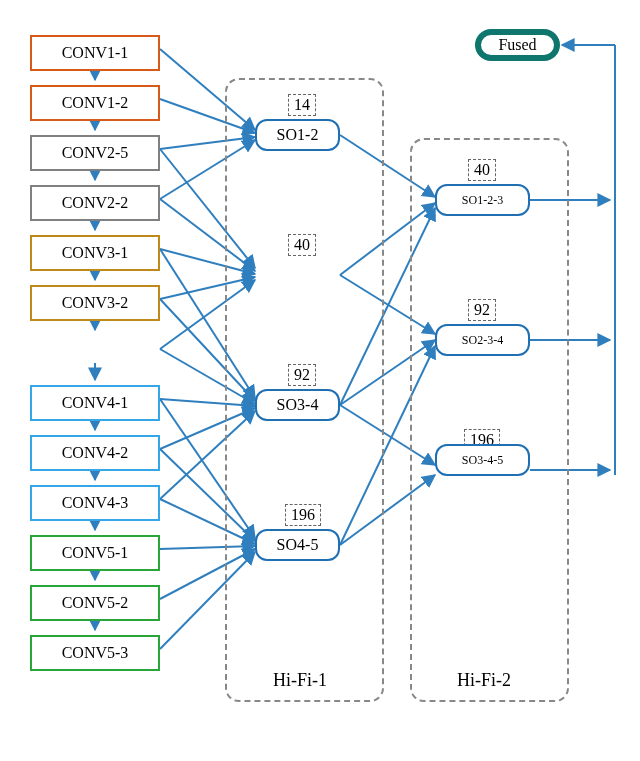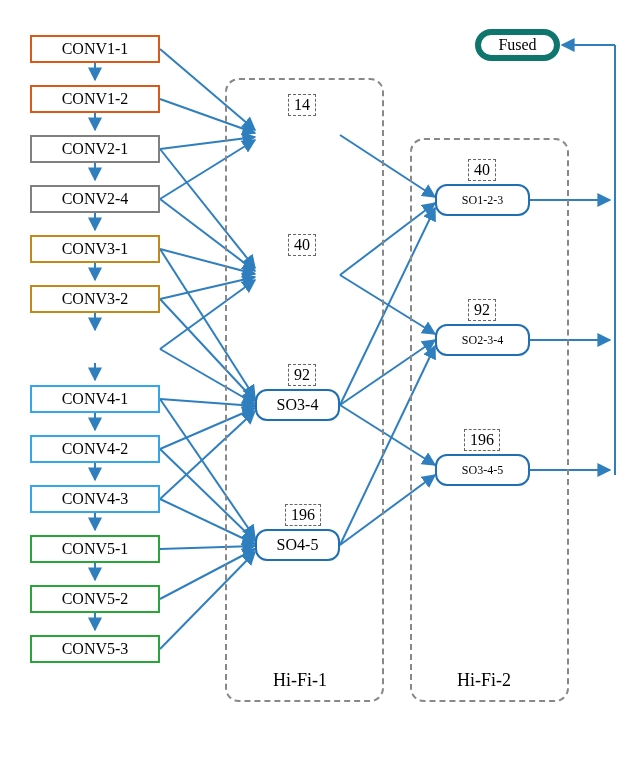--- a/index.html
+++ b/index.html
@@ -1,17 +1,17 @@
 <!DOCTYPE html>
 <html><head>
 <meta charset="utf-8">
 <style>
 html,body{margin:0;padding:0;background:#fff;font-family:"Times New Roman",serif;font-size:16px;color:#000}
 .stage{position:relative;width:640px;height:761px}
-.conv{position:absolute;width:130px;height:28px;border:2px solid;background:#fff;display:flex;align-items:center;justify-content:center;font-size:16px;box-sizing:border-box}
+.conv{position:absolute;width:130px;height:36px;border:2px solid;background:#fff;display:flex;align-items:center;justify-content:center;font-size:16px;box-sizing:border-box}
 .so1{position:absolute;width:85px;height:32px;border:2px solid #1f6fb3;border-radius:12px;background:#fff;display:flex;align-items:center;justify-content:center;font-size:16px;box-sizing:border-box}
 .so2{position:absolute;width:95px;height:32px;border:2px solid #1f6fb3;border-radius:12px;background:#fff;display:flex;align-items:center;justify-content:center;font-size:12px;box-sizing:border-box}
 .fused{position:absolute;width:85px;height:32px;border:6px solid #0f766e;border-radius:16px;background:#fff;display:flex;align-items:center;justify-content:center;font-size:16px;box-sizing:border-box}
 .numbox{position:absolute;border:1px dashed #666;background:#fff;font-size:16px;padding:1px 5px}
 .hifibox{position:absolute;border:2px dashed #888;border-radius:14px;background:transparent}
 .hifilabel{position:absolute;font-size:18px}
 .caption{position:absolute;font-size:17px}
 svg{position:absolute;left:0;top:0}
 line{stroke:#2f7fbf;stroke-width:2}
 </style>
@@ -82,44 +82,45 @@
 <line x1="615" y1="475" x2="615" y2="45"></line>
 <line x1="615" y1="45" x2="562" y2="45" marker-end="url(#ah)"></line>
 </svg>
 
 <div class="hifibox" style="left:225px;top:78px;width:155px;height:620px"></div>
 
 <div class="hifibox" style="left:410px;top:138px;width:155px;height:560px"></div>
 
 <div class="conv" style="left:30px;top:35px;border-color:#d85a1a">CONV1-1</div>
 <div class="conv" style="left:30px;top:85px;border-color:#d85a1a">CONV1-2</div>
-<div class="conv" style="left:30px;top:135px;border-color:#808080">CONV2-1</div>
-<div class="conv" style="left:30px;top:185px;border-color:#808080">CONV2-4</div>
+<div class="conv" style="left:30px;top:135px;border-color:#808080">CONV2-5</div>
+<div class="conv" style="left:30px;top:185px;border-color:#808080">CONV2-2</div>
 <div class="conv" style="left:30px;top:235px;border-color:#c08a1a">CONV3-1</div>
 <div class="conv" style="left:30px;top:285px;border-color:#c08a1a">CONV3-2</div>
 <div class="conv" style="left:30px;top:385px;border-color:#35a7e8">CONV4-1</div>
 <div class="conv" style="left:30px;top:435px;border-color:#35a7e8">CONV4-2</div>
 <div class="conv" style="left:30px;top:485px;border-color:#35a7e8">CONV4-3</div>
 <div class="conv" style="left:30px;top:535px;border-color:#2aa53a">CONV5-1</div>
 <div class="conv" style="left:30px;top:585px;border-color:#2aa53a">CONV5-2</div>
 <div class="conv" style="left:30px;top:635px;border-color:#2aa53a">CONV5-3</div>
 
 <div class="numbox" style="left:288px;top:94px">14</div>
+<div class="so1" style="left:255px;top:119px">SO1-2</div>
 <div class="numbox" style="left:288px;top:234px">40</div>
 <div class="numbox" style="left:288px;top:364px">92</div>
 <div class="so1" style="left:255px;top:389px">SO3-4</div>
 <div class="numbox" style="left:285px;top:504px">196</div>
 <div class="so1" style="left:255px;top:529px">SO4-5</div>
 
 <div class="numbox" style="left:468px;top:159px">40</div>
 <div class="so2" style="left:435px;top:184px">SO1-2-3</div>
 <div class="numbox" style="left:468px;top:299px">92</div>
 <div class="so2" style="left:435px;top:324px">SO2-3-4</div>
 <div class="numbox" style="left:464px;top:429px">196</div>
-<div class="so2" style="left:435px;top:454px">SO3-4-5</div>
+<div class="so2" style="left:435px;top:444px">SO3-4-5</div>
 
 <div class="fused" style="left:475px;top:29px">Fused</div>
 
 <div class="hifilabel" style="left:273px;top:670px">Hi-Fi-1</div>
 <div class="hifilabel" style="left:457px;top:670px">Hi-Fi-2</div>
 
 <div class="caption" style="left:10px;top:735px"></div>
 
 </div>
 

